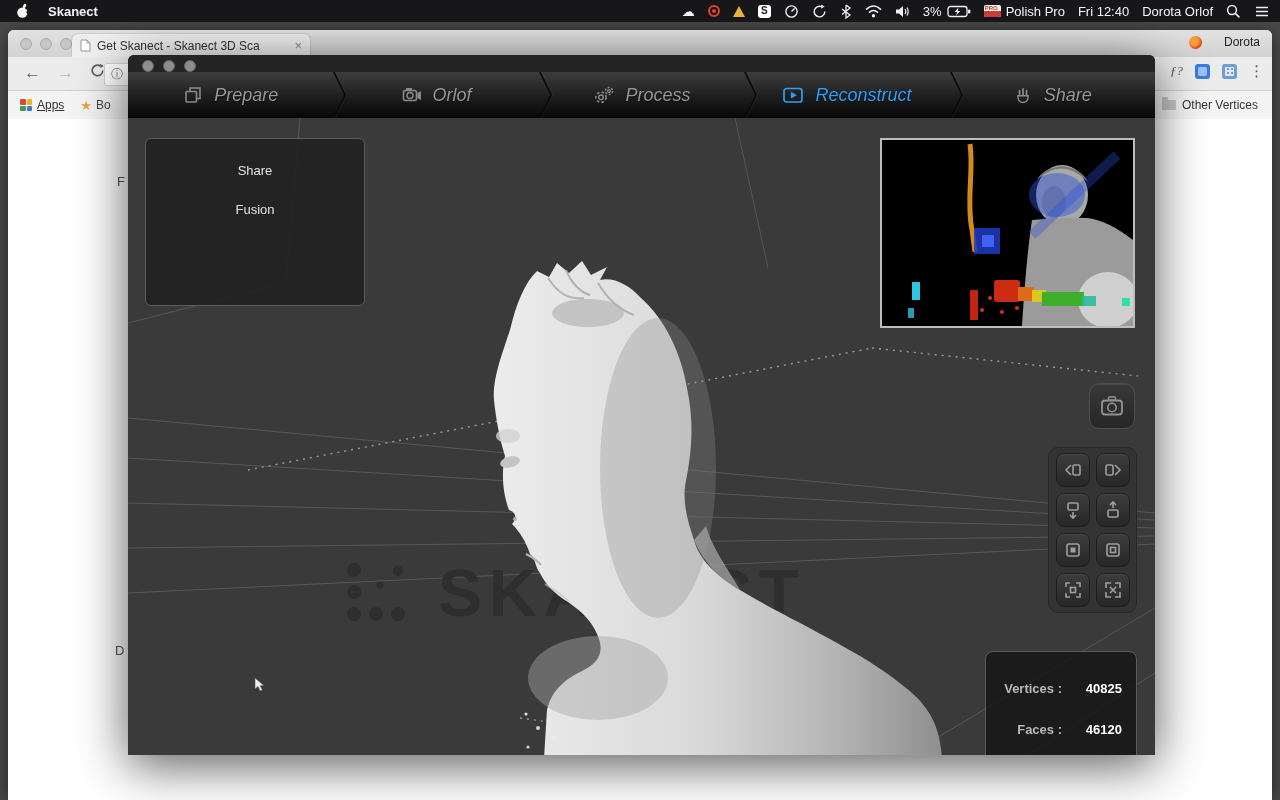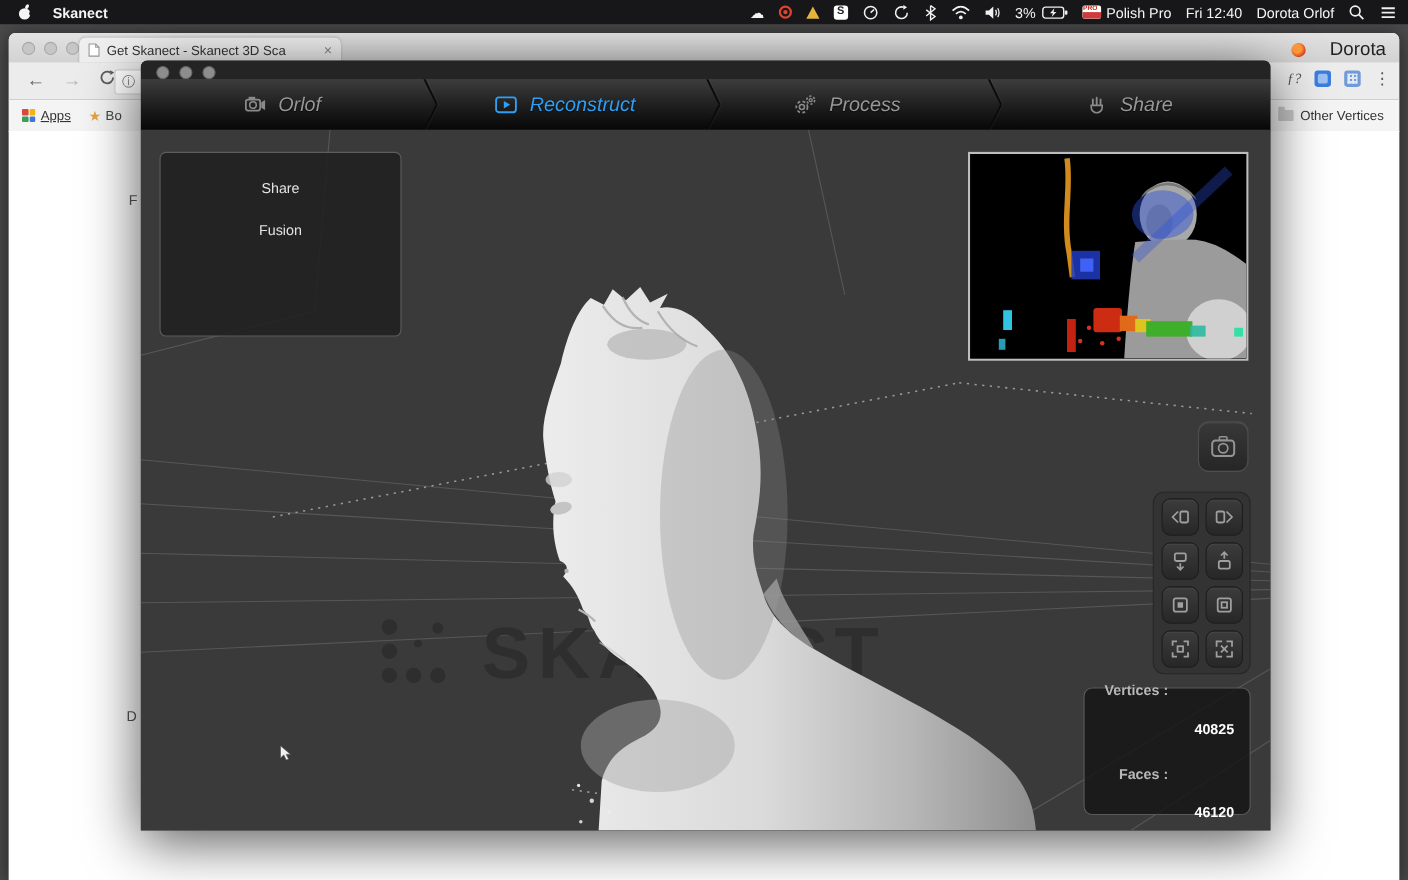--- a/index.html
+++ b/index.html
@@ -28,21 +28,21 @@
            border-radius:6px 6px 0 0;box-shadow:0 2px 18px rgba(0,0,0,.55);z-index:1;}
   .b-tabstrip{position:relative;height:27px;background:linear-gradient(#e2e2e2,#d2d2d2);
               border-radius:6px 6px 0 0;display:flex;align-items:center;}
   .b-lights{display:flex;gap:8px;padding-left:12px;}
   .b-light{width:12px;height:12px;border-radius:50%;background:#c6c6c6;border:1px solid #a9a9a9;box-sizing:border-box;}
   .b-tab{position:absolute;left:64px;top:4px;width:222px;height:23px;background:#efefef;
          border-radius:6px 6px 0 0;display:flex;align-items:center;gap:6px;padding:0 8px;
          font-size:12px;color:#333;box-shadow:0 0 2px rgba(0,0,0,.25);}
   .b-tab .t-title{flex:1;overflow:hidden;white-space:nowrap;text-overflow:ellipsis;}
   .b-close{color:#888;font-size:13px;}
-  .b-profile{position:absolute;right:12px;top:5px;display:flex;align-items:center;gap:22px;font-size:17px;color:#222;}
+  .b-profile{position:absolute;right:12px;top:5px;display:flex;align-items:center;gap:22px;font-size:12px;color:#222;}
   .p-flame{width:13px;height:13px;border-radius:50%;background:radial-gradient(circle at 40% 40%, #ff9b3d 0 35%, #d8441f 70%);}
   .b-toolbar{position:relative;height:33px;background:#ececec;border-bottom:1px solid #cfcfcf;}
   .b-nav{position:absolute;top:6px;display:flex;align-items:center;gap:16px;left:16px;font-size:17px;color:#5d5d5d;}
   .b-fwd{color:#b5b5b5;}
   .b-addr{position:absolute;left:96px;top:6px;width:320px;height:21px;background:#fff;border:1px solid #d2d2d2;
           border-radius:3px;display:flex;align-items:center;gap:5px;padding:0 6px;font-size:12px;color:#777;}
   .b-ext{position:absolute;right:8px;top:5px;display:flex;align-items:center;gap:12px;}
   .ext-fq{font-size:13px;font-style:italic;color:#555;font-family:"Liberation Serif",serif;}
   .ext-blue{width:15px;height:15px;border-radius:3px;background:#3a7ce0;position:relative;}
   .ext-blue::after{content:"";position:absolute;left:3px;top:3px;width:9px;height:9px;background:#9cc1f2;border-radius:2px;}
@@ -105,26 +105,26 @@
            display:flex;align-items:center;justify-content:center;box-shadow:inset 0 1px 0 rgba(255,255,255,.08);}
 
   .view-panel{position:absolute;left:920px;top:329px;width:89px;height:166px;background:#333;
               border:1px solid #272727;border-radius:10px;box-sizing:border-box;
               display:grid;grid-template-columns:34px 34px;grid-auto-rows:34px;gap:6px;
               justify-content:center;align-content:center;}
   .vp-btn{background:linear-gradient(#3c3c3c,#272727);border:1px solid #1d1d1d;border-radius:8px;
           display:flex;align-items:center;justify-content:center;box-shadow:inset 0 1px 0 rgba(255,255,255,.07);}
   .vp-btn svg{display:block;}
 
-  .stats{position:absolute;left:857px;top:507px;width:152px;height:116px;background:rgba(22,22,22,.85);
+  .stats{position:absolute;left:857px;top:533px;width:152px;height:116px;background:rgba(22,22,22,.85);
          border:1px solid #5a5a5a;border-radius:8px;box-sizing:border-box;
          display:grid;grid-template-columns:1fr 52px;align-content:center;row-gap:26px;
          padding:0 14px;font-size:13px;font-weight:bold;}
   .stats .lab{color:#b8b8b8;text-align:right;padding-right:8px;}
-  .stats .val{color:#fff;text-align:right;margin-top:35px;}
+  .stats .val{color:#fff;text-align:right;}
 
   .cursor{position:absolute;left:126px;top:560px;}
 </style>
 </head>
 <body>
 
 <div class="screen">
 
   <div class="menubar">
     <div class="mb-left">
@@ -277,43 +277,50 @@
 
   <div class="skanect">
     <div class="sk-titlebar">
       <span class="sk-light"></span>
       <span class="sk-light"></span>
       <span class="sk-light"></span>
     </div>
 
     <div class="sk-tabs">
       <div class="sk-tab">
+        <svg width="20" height="20" viewBox="0 0 20 20">
+          <rect x="3" y="6.5" width="10.5" height="10.5" rx="1" stroke="#8a8a8a" stroke-width="1.6" fill="none"></rect>
+          <path d="M7 6.5 V3 H17 V13.5 H13.8" stroke="#8a8a8a" stroke-width="1.6" fill="none"></path>
+        </svg>
+        <span>Prepare</span>
+      </div>
+      <div class="sk-tab">
         <svg width="21" height="20" viewBox="0 0 21 20">
           <rect x="2.5" y="5.5" width="13" height="10" rx="2" stroke="#8a8a8a" stroke-width="1.6" fill="none"></rect>
           <circle cx="9" cy="10.5" r="3" stroke="#8a8a8a" stroke-width="1.4" fill="none"></circle>
           <rect x="5" y="3" width="6" height="2" fill="#8a8a8a"></rect>
           <polygon points="16.5,8 20,6 20,15 16.5,13" fill="#8a8a8a"></polygon>
         </svg>
         <span>Orlof</span>
-      </div>
-      <div class="sk-tab active">
-        <svg width="22" height="20" viewBox="0 0 22 20">
-          <rect x="2" y="3.5" width="18" height="13.5" rx="2.5" stroke="#2f9ff6" stroke-width="1.7" fill="none"></rect>
-          <polygon points="9,6.8 14.8,10.2 9,13.6" fill="#2f9ff6"></polygon>
-        </svg>
-        <span>Reconstruct</span>
       </div>
       <div class="sk-tab">
         <svg width="22" height="20" viewBox="0 0 22 20">
           <circle cx="8" cy="12.3" r="5.1" stroke="#8a8a8a" stroke-width="1.6" fill="none" stroke-dasharray="2.6 2.2"></circle>
           <circle cx="8" cy="12.3" r="2.3" stroke="#8a8a8a" stroke-width="1.4" fill="none"></circle>
           <circle cx="16" cy="6" r="3.6" stroke="#8a8a8a" stroke-width="1.5" fill="none" stroke-dasharray="2 1.8"></circle>
           <circle cx="16" cy="6" r="1.4" stroke="#8a8a8a" stroke-width="1.2" fill="none"></circle>
         </svg>
         <span>Process</span>
+      </div>
+      <div class="sk-tab active">
+        <svg width="22" height="20" viewBox="0 0 22 20">
+          <rect x="2" y="3.5" width="18" height="13.5" rx="2.5" stroke="#2f9ff6" stroke-width="1.7" fill="none"></rect>
+          <polygon points="9,6.8 14.8,10.2 9,13.6" fill="#2f9ff6"></polygon>
+        </svg>
+        <span>Reconstruct</span>
       </div>
       <div class="sk-tab">
         <svg width="20" height="20" viewBox="0 0 20 20">
           <path d="M6.5 10.5 V5.5 M10 10.5 V3.8 M13.5 10.5 V5.5" stroke="#8a8a8a" stroke-width="1.7" fill="none" stroke-linecap="round"></path>
           <path d="M5 10.8 H15 V12.5 A5 5 0 0 1 5 12.5 Z" stroke="#8a8a8a" stroke-width="1.5" fill="none"></path>
         </svg>
         <span>Share</span>
       </div>
     </div>
 

